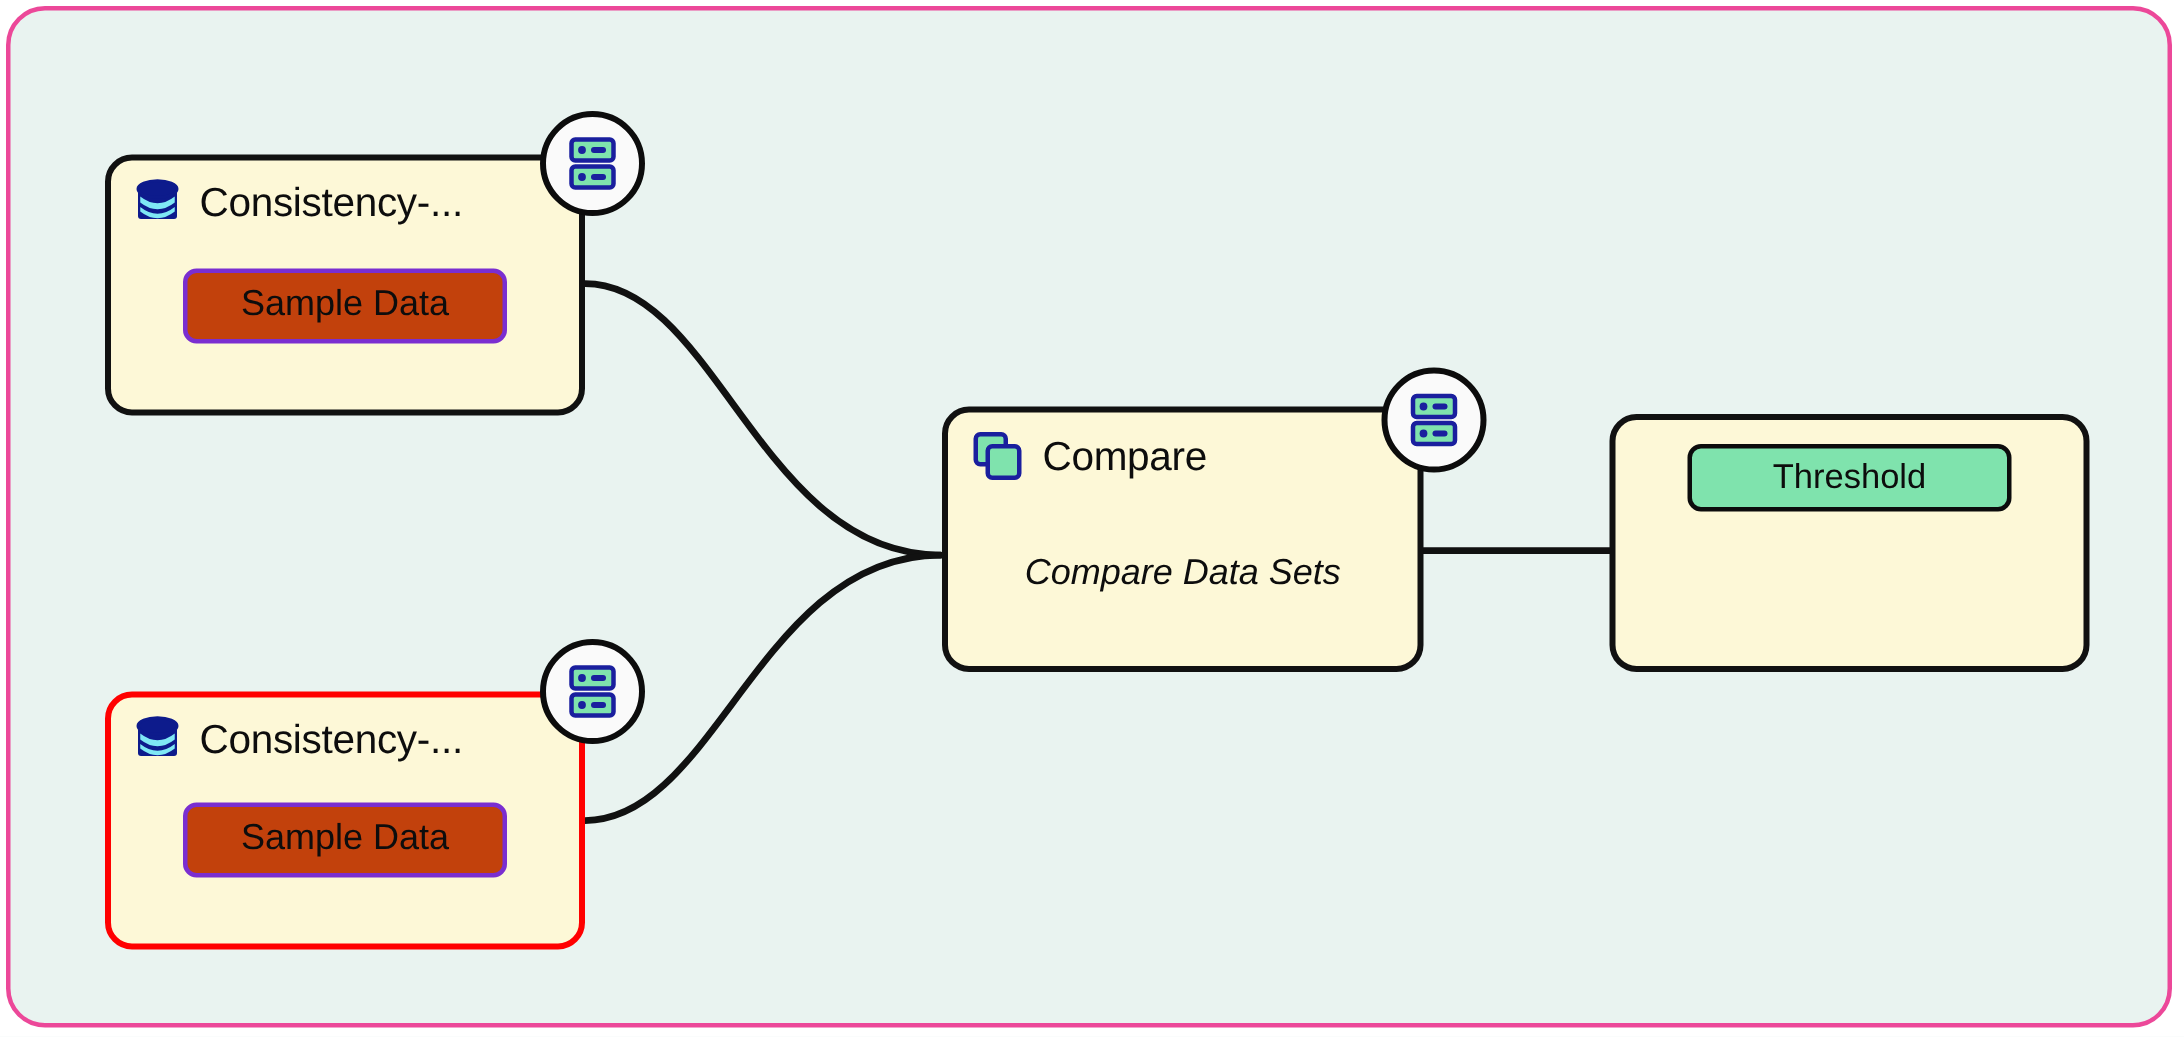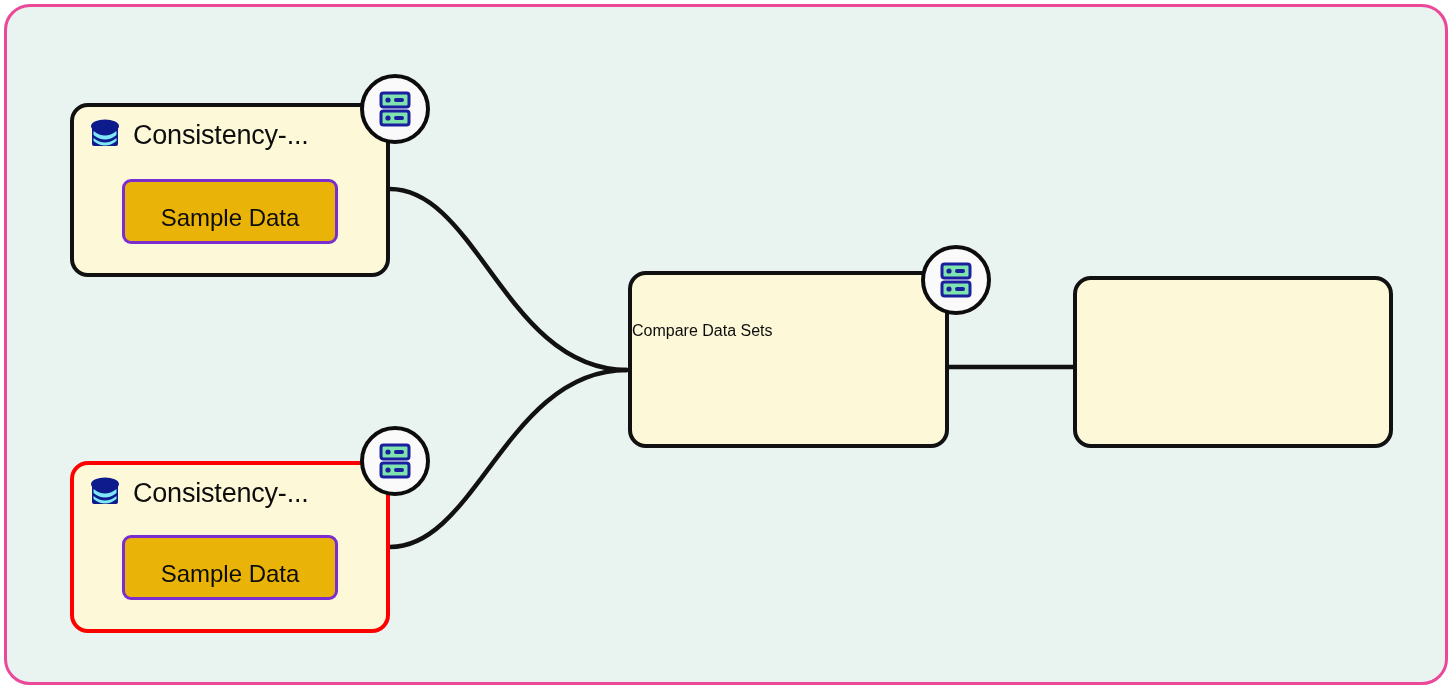--- a/index.html
+++ b/index.html
@@ -63,38 +63,39 @@
     padding: 12px 16px 0 16px;
   }
   .node-title {
     font-size: 27px;
     color: #0d0d0d;
     letter-spacing: -0.2px;
     white-space: nowrap;
     overflow: hidden;
   }
   .node-subtitle {
-    text-align: left;
-    font-size: 16px;
+    text-align: center;
+    font-size: 24px;
     color: #0d0d0d;
+    font-style: italic;
   }
 
   
   .chip {
     box-sizing: border-box;
     text-align: center;
     font-size: 24px;
     color: #0d0d0d;
     white-space: nowrap;
   }
   .chip-purple {
-    background: #eab308;
+    background: #c2410c;
     border: 3px solid #7a2ed0;
     border-radius: 9px;
-    padding: 22px 0 9px 0;
+    padding: 7px 0 9px 0;
     margin: 0 auto;
   }
   .chip-green {
     background: #7fe3ad;
     border: 3.5px solid #0c0c0c;
     border-radius: 9px;
     padding: 5px 0 7px 0;
     margin: 0 auto;
     font-size: 23px;
   }
@@ -179,29 +180,39 @@
         <rect x="3" y="20" width="28" height="14" rx="2.5" fill="#7fe3ad" stroke="#1a1f9e" stroke-width="3"></rect>
         <circle cx="10" cy="9" r="2.6" fill="#1a1f9e"></circle>
         <rect x="16" y="7" width="10" height="4" rx="2" fill="#1a1f9e"></rect>
         <circle cx="10" cy="27" r="2.6" fill="#1a1f9e"></circle>
         <rect x="16" y="25" width="10" height="4" rx="2" fill="#1a1f9e"></rect>
       </svg>
     </div>
   </div>
 
   <div class="node" style="left:621px; top:264px; width:321px; height:177px;">
+    <div class="node-header">
+      <span class="icon">
+        <svg width="34" height="34" viewBox="0 0 34 34" xmlns="http://www.w3.org/2000/svg">
+          <rect x="2.5" y="2.5" width="20" height="20" rx="3" fill="#7fe3ad" stroke="#1a1f9e" stroke-width="3"></rect>
+          <rect x="10.5" y="10.5" width="21" height="21" rx="3" fill="#7fe3ad" stroke="#1a1f9e" stroke-width="3"></rect>
+        </svg>
+      </span>
+      <span class="node-title">Compare</span>
+    </div>
     <div class="node-subtitle" style="margin-top:47px;">Compare Data Sets</div>
     <div class="badge" style="left:289px; top:-30px;">
       <svg width="34" height="36" viewBox="0 0 34 36" xmlns="http://www.w3.org/2000/svg">
         <rect x="3" y="2" width="28" height="14" rx="2.5" fill="#7fe3ad" stroke="#1a1f9e" stroke-width="3"></rect>
         <rect x="3" y="20" width="28" height="14" rx="2.5" fill="#7fe3ad" stroke="#1a1f9e" stroke-width="3"></rect>
         <circle cx="10" cy="9" r="2.6" fill="#1a1f9e"></circle>
         <rect x="16" y="7" width="10" height="4" rx="2" fill="#1a1f9e"></rect>
         <circle cx="10" cy="27" r="2.6" fill="#1a1f9e"></circle>
         <rect x="16" y="25" width="10" height="4" rx="2" fill="#1a1f9e"></rect>
       </svg>
     </div>
   </div>
 
   <div class="node" style="left:1066px; top:269px; width:320px; height:172px;">
+    <div class="chip chip-green" style="width:216px; margin-top:16px;">Threshold</div>
   </div>
 
 </div>
 
 </body></html>

